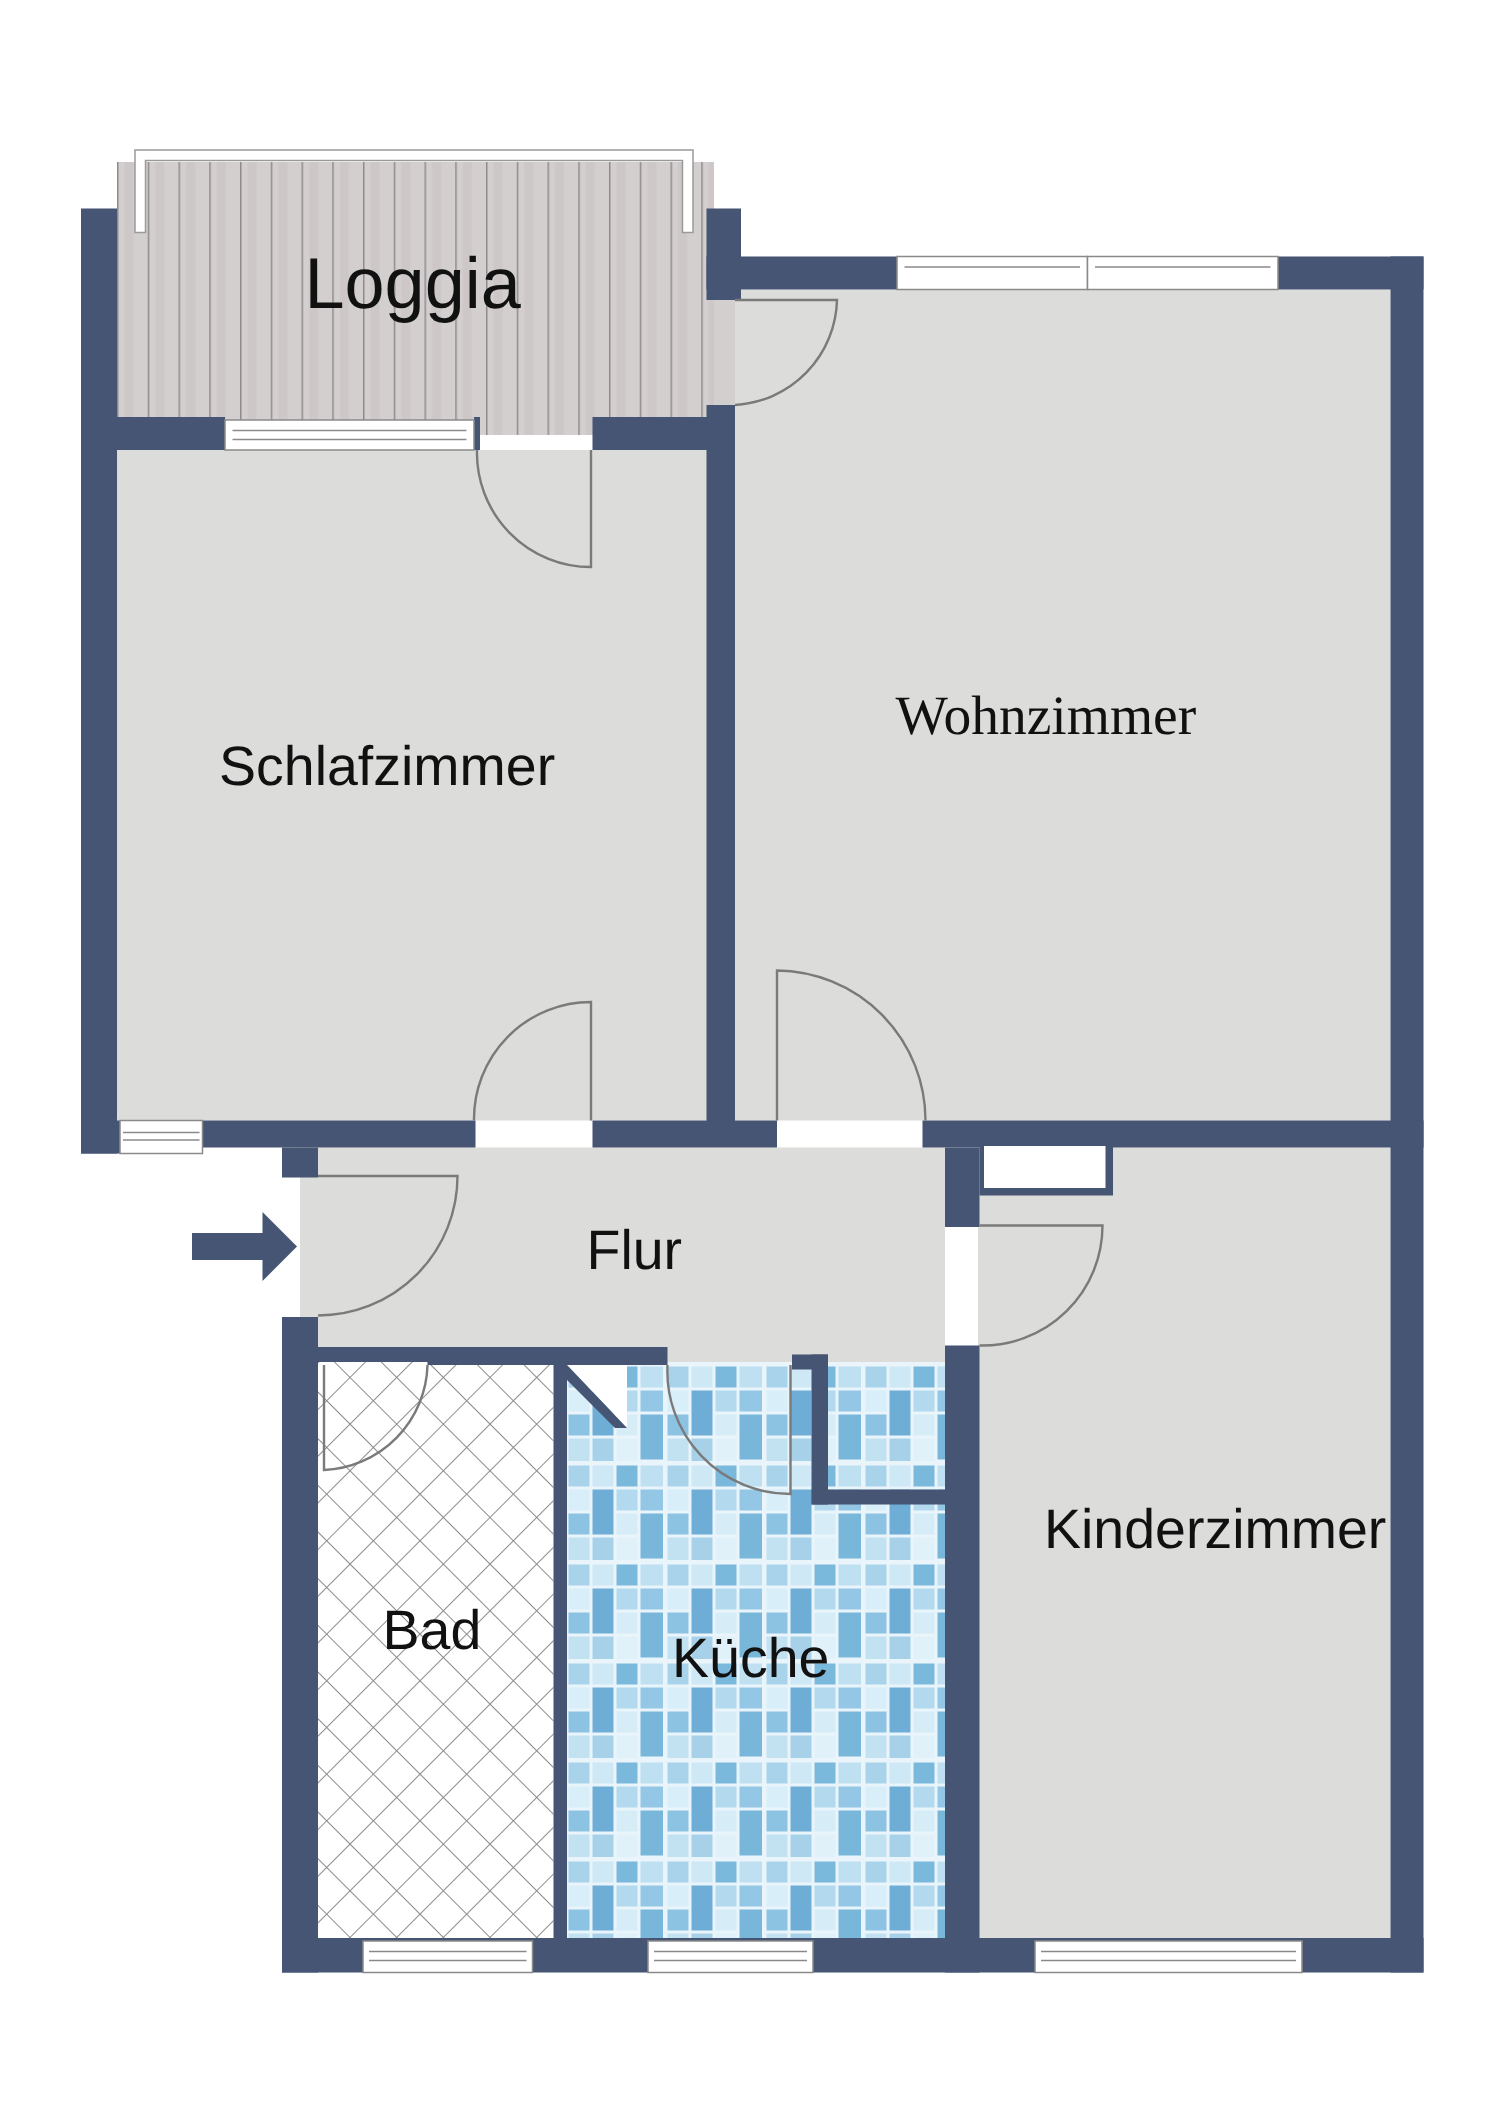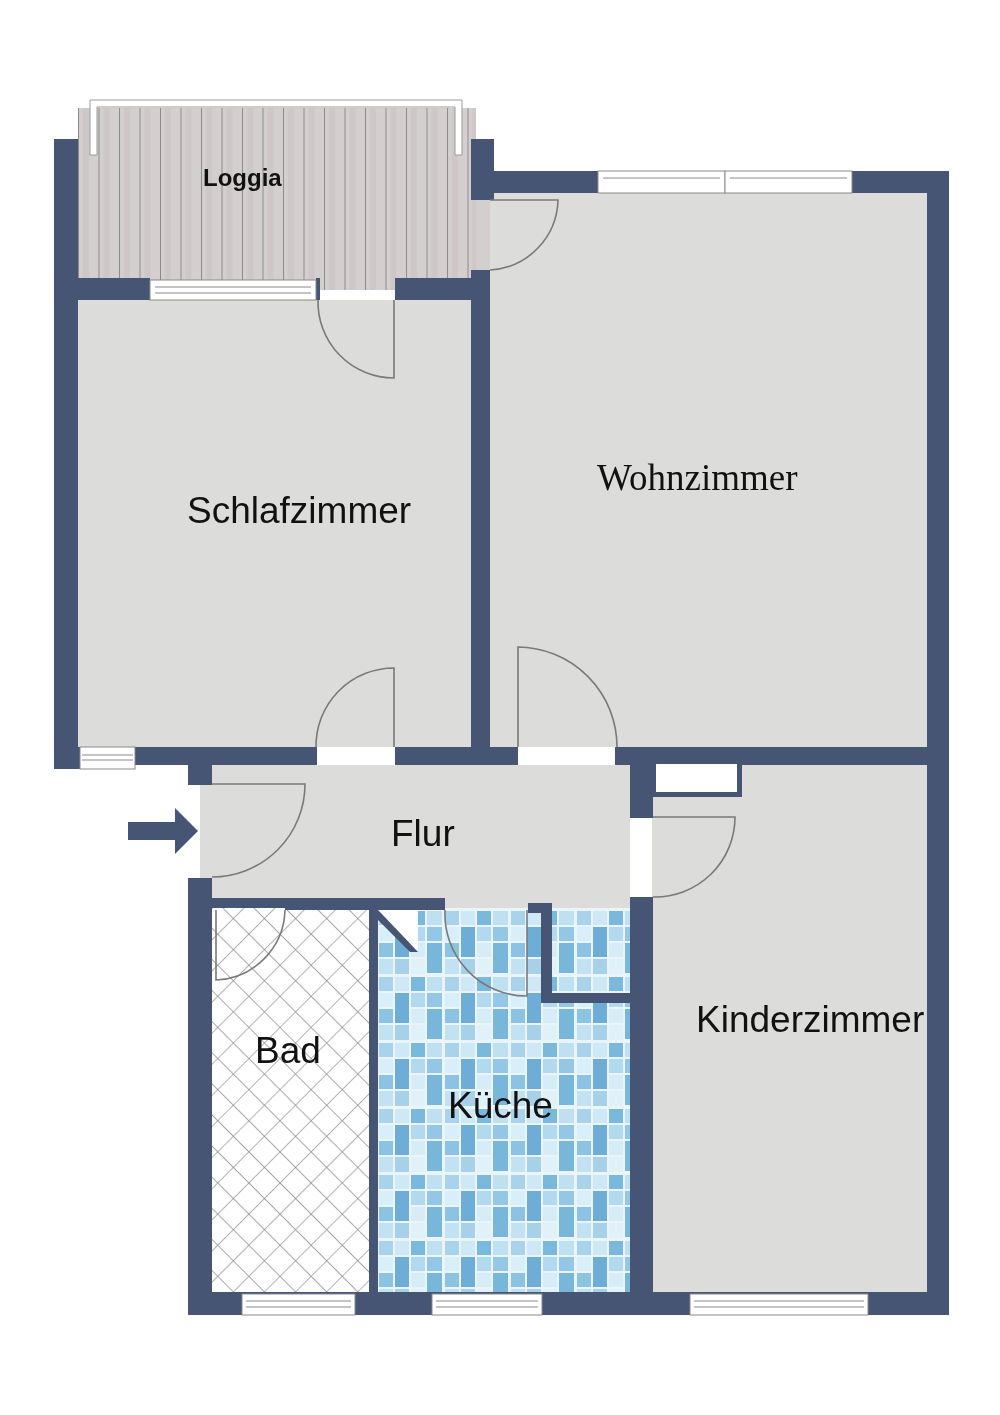--- a/index.html
+++ b/index.html
@@ -144,19 +144,19 @@
     <path d="M518 747 V647 A 100 100 0 0 1 617 747"></path>
     <path d="M212 784 H305 A 93 93 0 0 1 212 877"></path>
     <path d="M653 817 H735 A 80 80 0 0 1 653 897"></path>
     <path d="M285 910 A 72 72 0 0 1 216 980 V910"></path>
     <path d="M445 910 A 82 82 0 0 0 527 996 V910"></path>
   </g>
 
   <path d="M128 822 H175 V808 L198 831 L175 854 V840 H128 Z" fill="#455573"></path>
 </svg>
 
-<div class="label" style="left:203px; top:166px; font-size:24px;font-weight:bold;">Loggia</div>
+<div class="label" style="left:203px; top:166px; font-size:48px;">Loggia</div>
 <div class="label" style="left:597px; top:459px;font-family:Liberation Serif, serif;">Wohnzimmer</div>
-<div class="label" style="left:146px; top:492px;margin-left:41px;">Schlafzimmer</div>
+<div class="label" style="left:146px; top:492px;">Schlafzimmer</div>
 <div class="label" style="left:391px; top:815px;text-align:right;">Flur</div>
 <div class="label" style="left:696px; top:1001px;">Kinderzimmer</div>
-<div class="label" style="left:255px; top:1032px;">Bad</div>
+<div class="label" style="left:255px; top:1068px;">Bad</div>
 <div class="label" style="left:448px; top:1087px;">Küche</div>
 
 </body></html>

